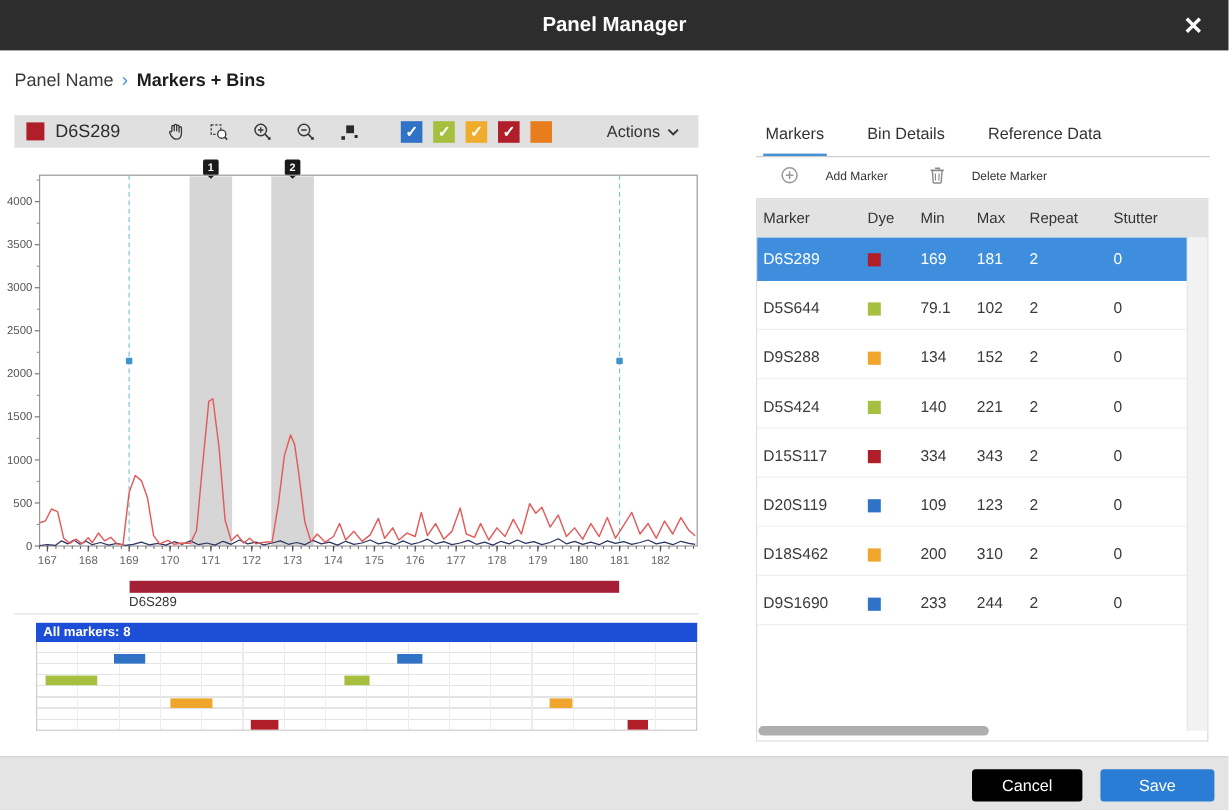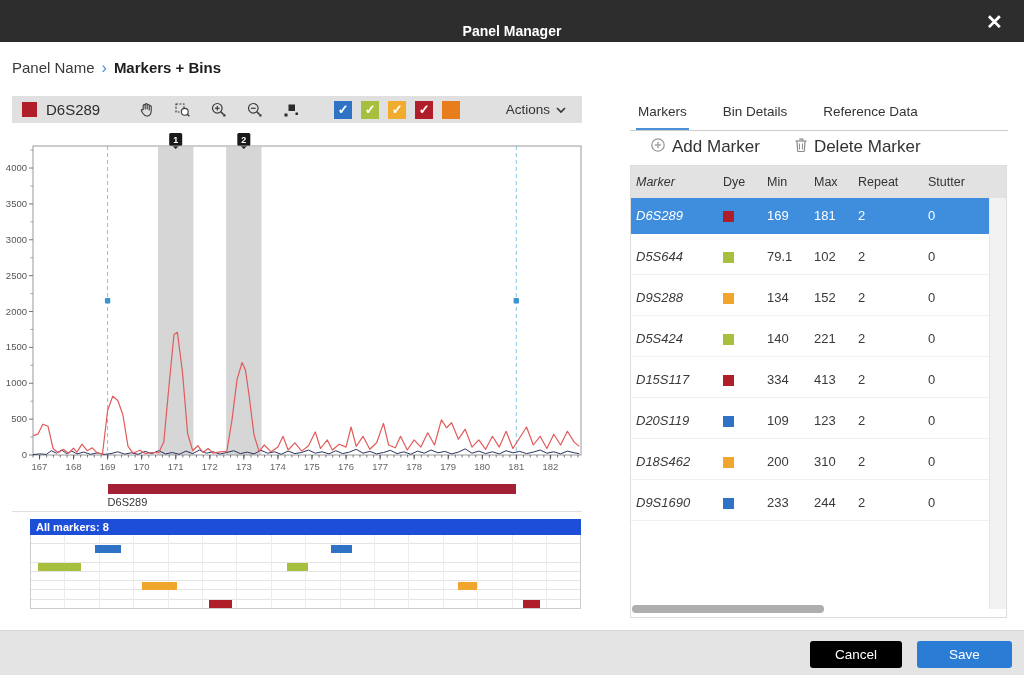--- a/index.html
+++ b/index.html
@@ -2,22 +2,22 @@
 <html><head>
 <meta charset="utf-8">
 <style>
   html,body{margin:0;padding:0;background:#fff;}
   *{box-sizing:border-box;}
   .stage{position:relative;width:1024px;height:675px;overflow:hidden;
          font-family:"Liberation Sans",sans-serif;color:#333;background:#fff;}
 
   
   .hdr{position:absolute;left:0;top:0;width:1024px;height:42px;background:#2d2d2d;}
-  .hdr .title{position:absolute;left:0;right:0;top:10px;height:42px;line-height:42px;
-              text-align:center;color:#fff;font-size:14px;font-weight:700;}
+  .hdr .title{position:absolute;left:0;right:0;top:0;height:42px;line-height:42px;
+              text-align:center;color:#fff;font-size:17px;font-weight:700;}
   .hdr .close{position:absolute;right:16px;top:7px;width:28px;height:28px;border:none;
               background:transparent;color:#fff;font-size:20px;font-weight:700;cursor:pointer;line-height:28px;}
 
   
   .crumbs{position:absolute;left:12px;top:59px;font-size:15px;}
   .crumbs .chev{color:#4a90d9;margin:0 7px;font-size:16px;}
   .crumbs .cur{font-weight:700;color:#1d1d1d;}
   .crumbs .root{color:#3a3a3a;cursor:pointer;}
 
   
@@ -50,34 +50,34 @@
     cursor:pointer;}
   .mm-bar{position:absolute;height:8px;}
 
   
   .tabs{position:absolute;left:630px;top:100px;width:378px;height:31px;border-bottom:1px solid #ccc;}
   .tab{display:inline-block;margin-left:6px;margin-right:26px;padding:4px 2px 9px 2px;font-size:13.5px;
        color:#333;cursor:pointer;}
   .tab.active{border-bottom:2px solid #4a90d9;}
   .tbl-actions{position:absolute;left:630px;top:132px;width:378px;height:30px;display:flex;
                align-items:center;gap:22px;}
-  .tbl-act-btn{border:none;background:transparent;font-size:17px;color:#333;cursor:pointer;
-               display:flex;align-items:center;gap:6px;margin-left:14px;}
+  .tbl-act-btn{border:none;background:transparent;font-size:10px;color:#333;cursor:pointer;
+               display:flex;align-items:center;gap:22px;margin-left:14px;}
   .tbl-act-btn + .tbl-act-btn{margin-left:0;}
 
   .table-frame{position:absolute;left:630px;top:165px;width:377px;height:453px;
                border:1px solid #ddd;background:#fff;}
   .thead{position:absolute;left:0;top:0;width:100%;height:32px;background:#e2e2e2;
          display:flex;align-items:center;font-size:12.5px;color:#333;}
   .tbody{position:absolute;left:0;top:32px;width:359px;}
   .trow{height:36px;margin-bottom:5px;background:#fff;display:flex;align-items:center;
         font-size:13px;color:#3a3a3a;cursor:pointer;border-bottom:1px solid #f0f0f0;}
   .trow.selected{background:#3e8edd;color:#fff;border-bottom-color:#3e8edd;}
   .tc{flex:0 0 auto;overflow:hidden;white-space:nowrap;}
-  .tc.c0{width:92px;padding-left:5px;font-style:italic;}
+  .tc.c0{width:92px;padding-left:5px;}
   .tc.c1{width:44px;}
   .tc.c2{width:47px;}
   .tc.c3{width:44px;}
   .tc.c4{width:70px;}
   .tc.c5{width:62px;}
   .dye-sq{display:inline-block;width:11px;height:11px;vertical-align:middle;}
   .vgutter{position:absolute;right:0;top:32px;bottom:8px;width:17px;background:#f2f2f2;
            border-left:1px solid #e7e7e7;cursor:pointer;}
   .hscroll{position:absolute;left:1px;top:439px;width:192px;height:8px;border-radius:4px;
            background:#aeaeae;cursor:pointer;}
@@ -417,21 +417,21 @@
           <span class="tc c1"><span class="dye-sq" style="background: rgb(166, 191, 63);"></span></span>
           <span class="tc c2">140</span>
           <span class="tc c3">221</span>
           <span class="tc c4">2</span>
           <span class="tc c5">0</span>
         </div>
         <div class="trow">
           <span class="tc c0">D15S117</span>
           <span class="tc c1"><span class="dye-sq" style="background: rgb(176, 31, 41);"></span></span>
           <span class="tc c2">334</span>
-          <span class="tc c3">413</span>
+          <span class="tc c3">343</span>
           <span class="tc c4">2</span>
           <span class="tc c5">0</span>
         </div>
         <div class="trow">
           <span class="tc c0">D20S119</span>
           <span class="tc c1"><span class="dye-sq" style="background: rgb(47, 114, 198);"></span></span>
           <span class="tc c2">109</span>
           <span class="tc c3">123</span>
           <span class="tc c4">2</span>
           <span class="tc c5">0</span>

